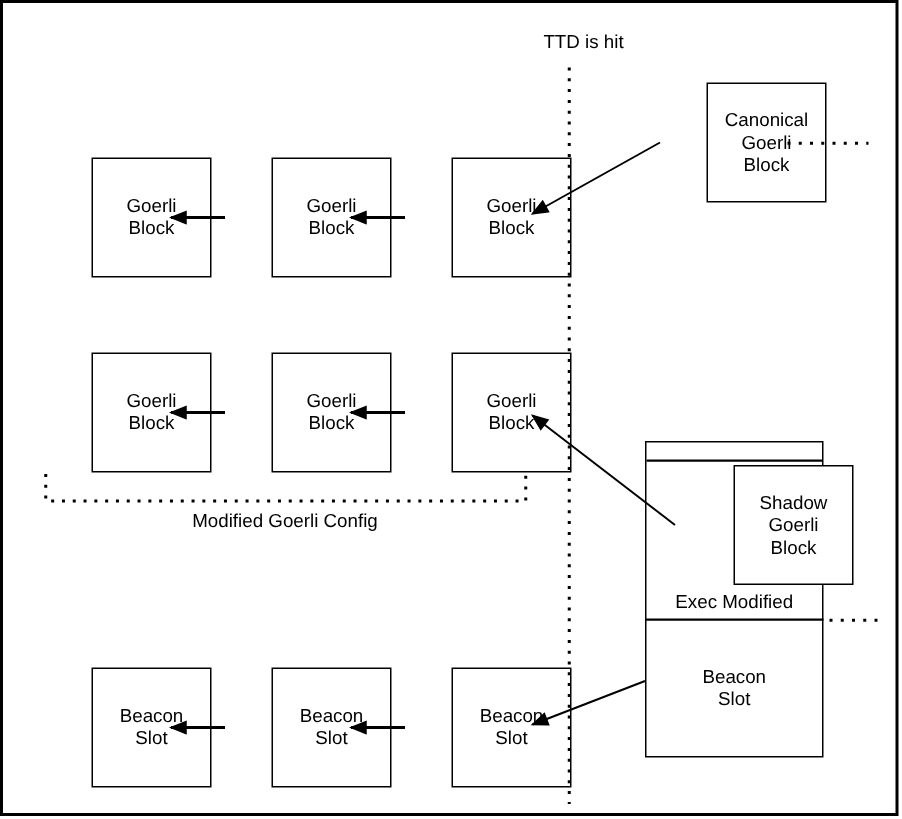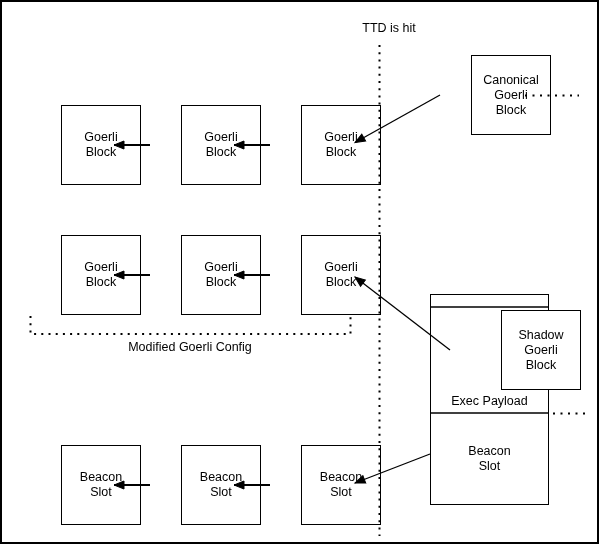--- a/index.html
+++ b/index.html
@@ -101,24 +101,24 @@
 Block</div>
 
   <div class="node" style="left:30px;  top:235px;">Goerli
 Block</div>
   <div class="node" style="left:150px; top:235px;">Goerli
 Block</div>
   <div class="node" style="left:270px; top:235px;">Goerli
 Block</div>
 
   <div class="container-box"></div>
-  <div class="node" style="left:470px; top:310px;">Shadow
+  <div class="node" style="left:458px; top:310px;">Shadow
 Goerli
 Block</div>
-  <div class="label exec-label">Exec Payload</div>
+  <div class="label exec-label">Exec Modified</div>
   <div class="label beacon-in-container">Beacon
 Slot</div>
 
   <div class="node" style="left:30px;  top:445px;">Beacon
 Slot</div>
   <div class="node" style="left:150px; top:445px;">Beacon
 Slot</div>
   <div class="node" style="left:270px; top:445px;">Beacon
 Slot</div>
 

